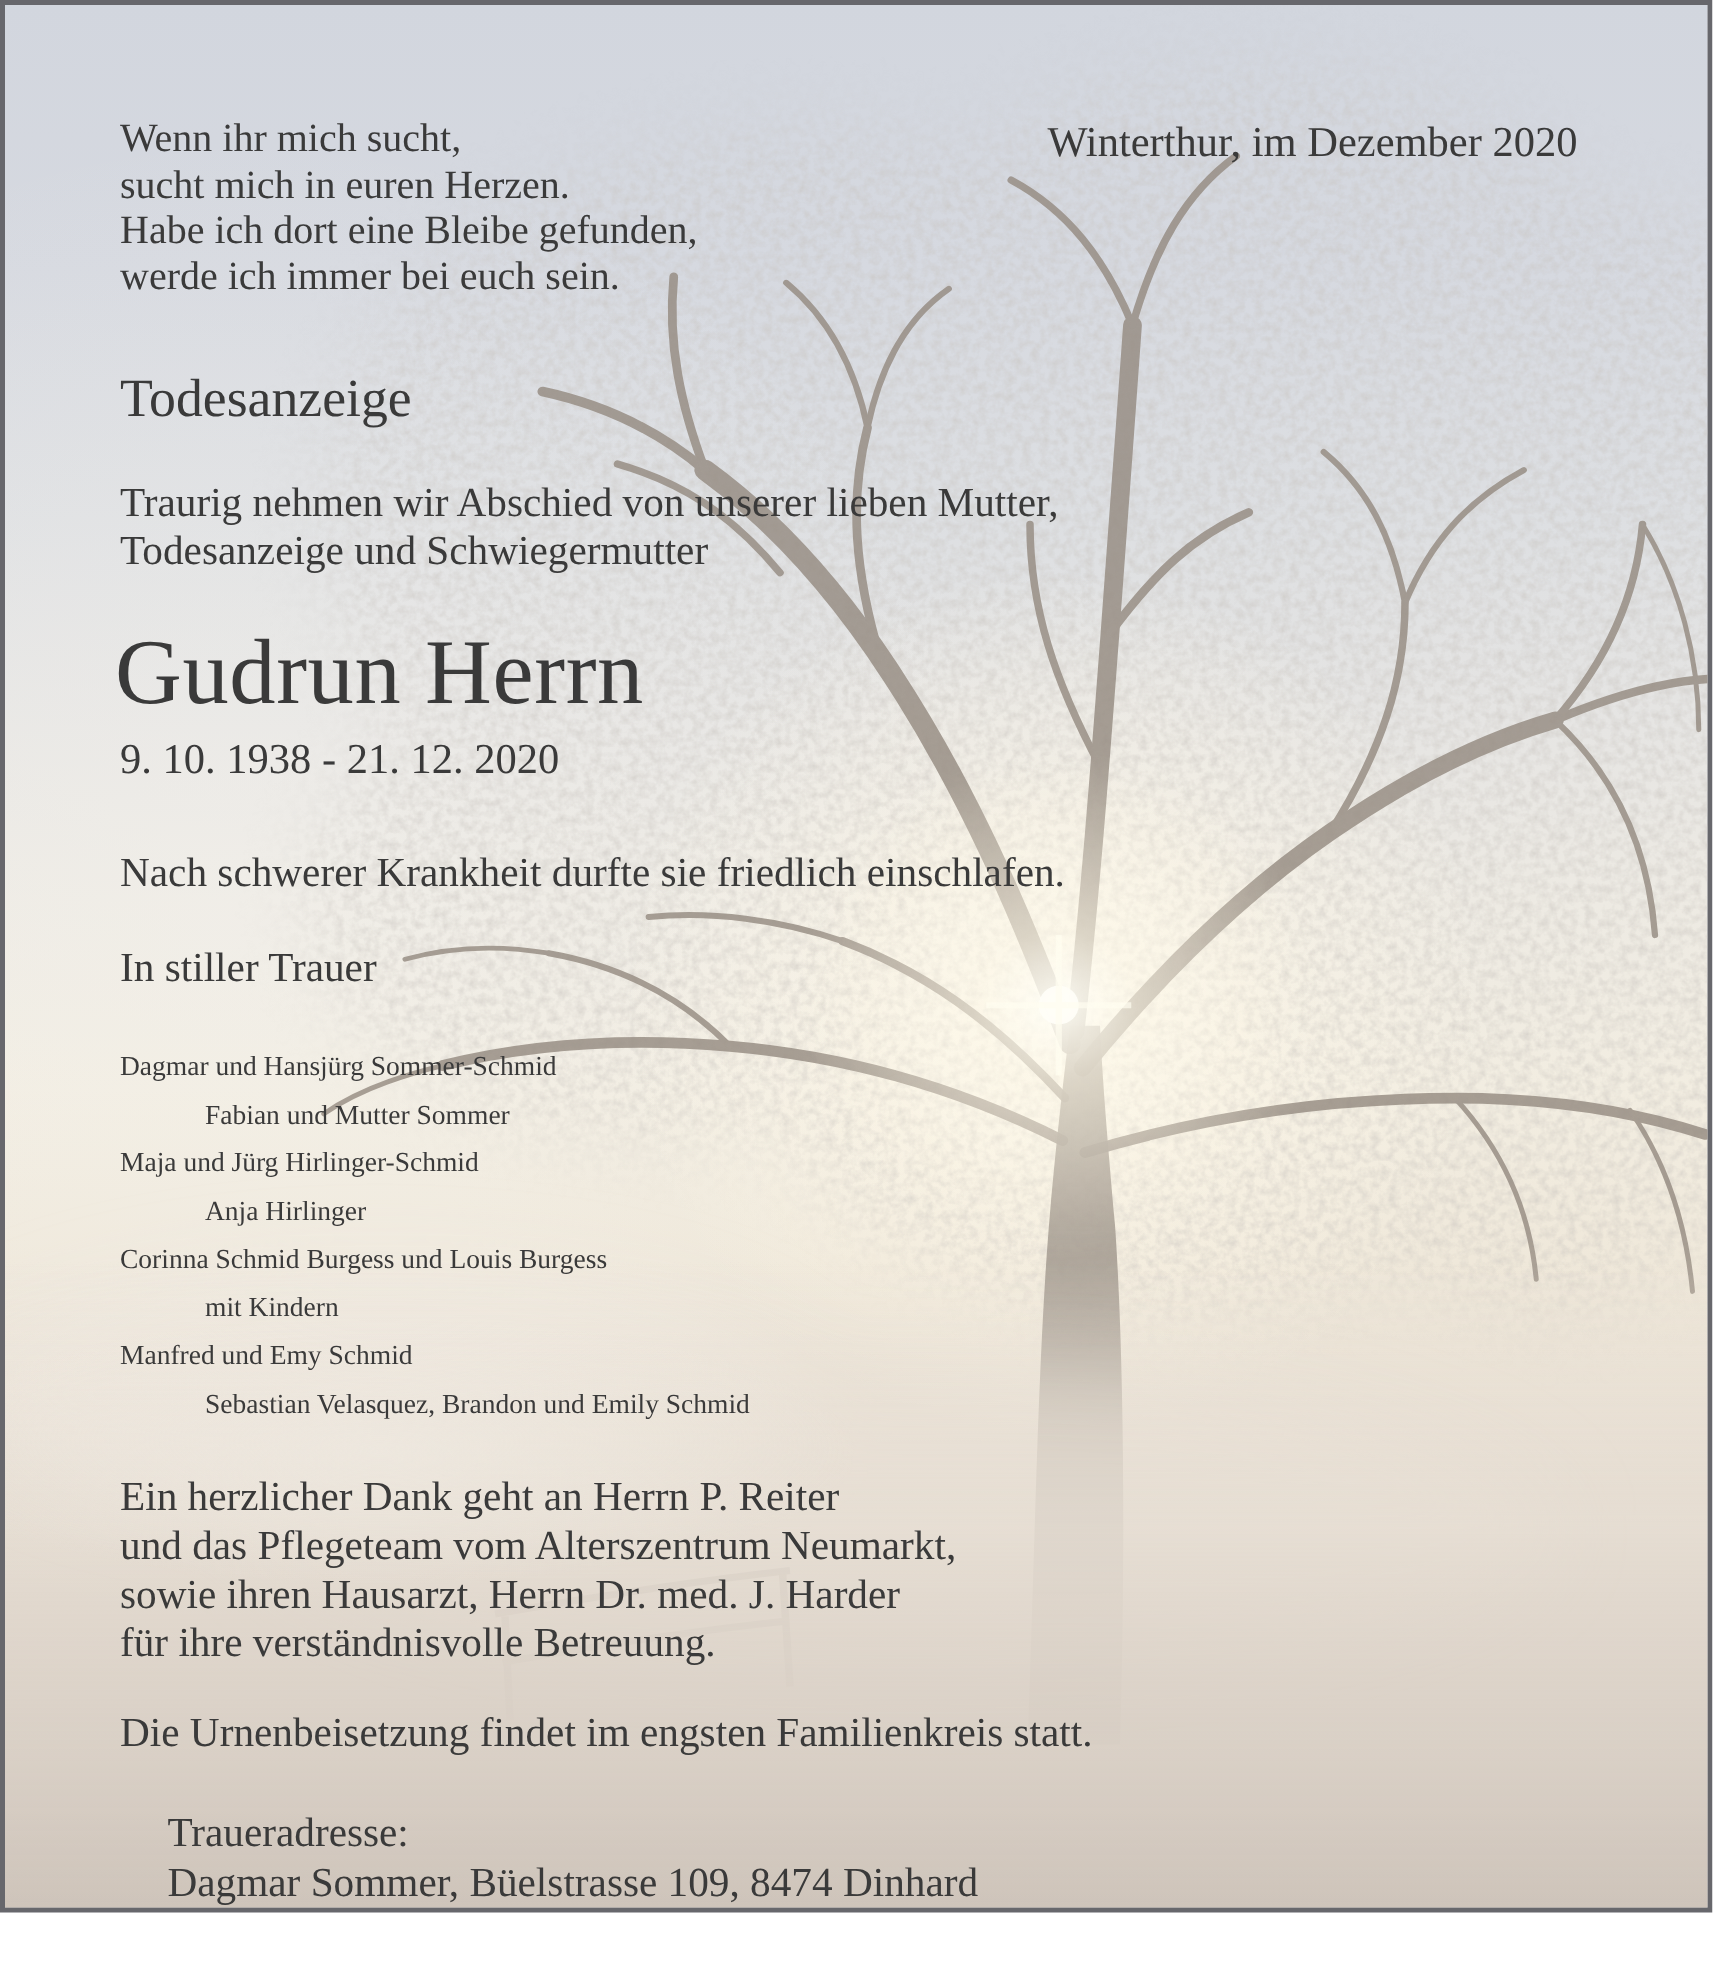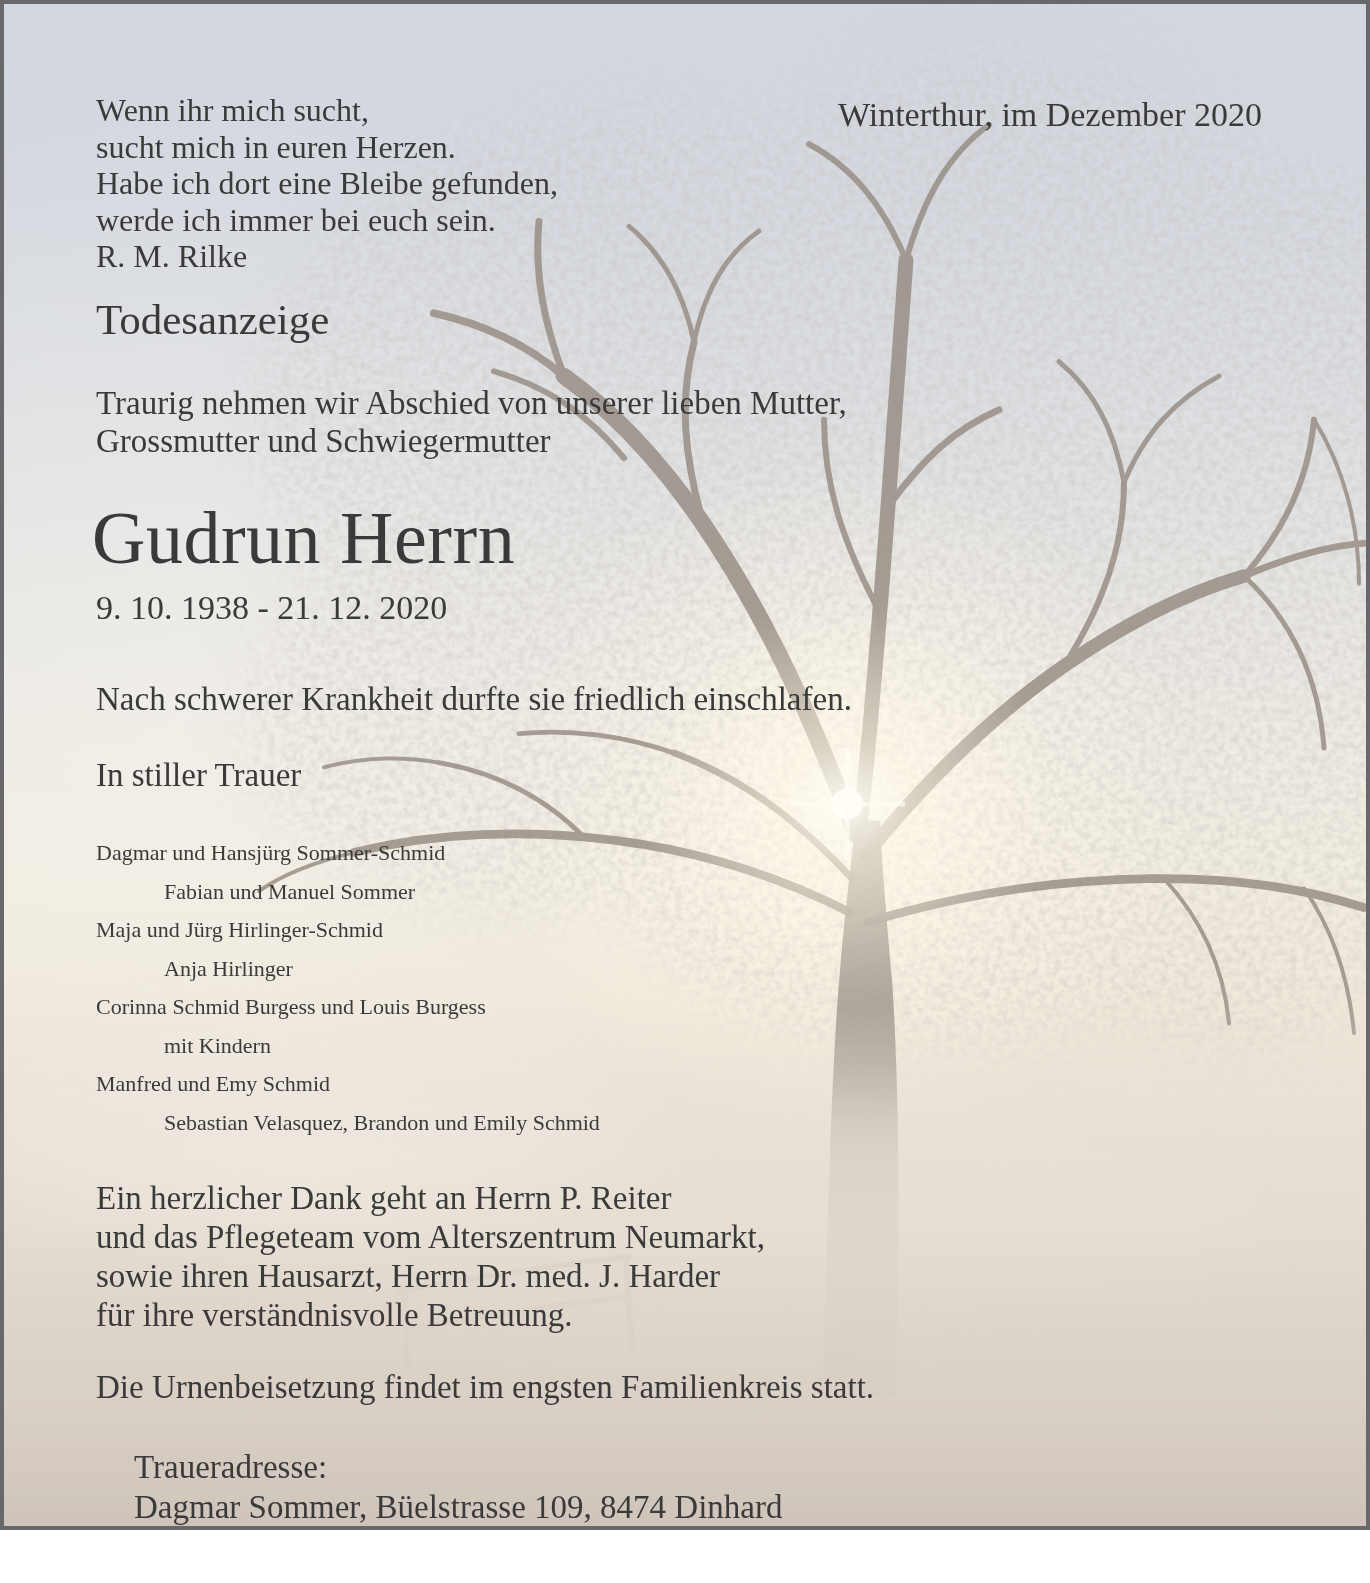--- a/index.html
+++ b/index.html
@@ -149,43 +149,42 @@
     </svg>
   </div>
 
   <div class="fog-layer"></div>
 
   <div class="txt quote">
     <div>Wenn ihr mich sucht,</div>
     <div>sucht mich in euren Herzen.</div>
     <div>Habe ich dort eine Bleibe gefunden,</div>
     <div>werde ich immer bei euch sein.</div>
-    <div>R. M. Rilke</div>
   </div>
 
   <div class="txt dateline">Winterthur, im Dezember 2020</div>
 
   <div class="txt heading">Todesanzeige</div>
 
   <div class="txt intro body-size">
     <div>Traurig nehmen wir Abschied von unserer lieben Mutter,</div>
-    <div>Grossmutter und Schwiegermutter</div>
+    <div>Todesanzeige und Schwiegermutter</div>
   </div>
 
   <div class="txt name">Gudrun Herrn</div>
 
   <div class="txt lifedates">9. 10. 1938 - 21. 12. 2020</div>
 
   <div class="txt deathnote body-size">Nach schwerer Krankheit durfte sie friedlich einschlafen.</div>
 
   <div class="txt mournlead body-size">In stiller Trauer</div>
 
   <div class="txt mourners">
     <div>Dagmar und Hansjürg Sommer-Schmid</div>
-    <div class="indent">Fabian und Manuel Sommer</div>
+    <div class="indent">Fabian und Mutter Sommer</div>
     <div>Maja und Jürg Hirlinger-Schmid</div>
     <div class="indent">Anja Hirlinger</div>
     <div>Corinna Schmid Burgess und Louis Burgess</div>
     <div class="indent">mit Kindern</div>
     <div>Manfred und Emy Schmid</div>
     <div class="indent">Sebastian Velasquez, Brandon und Emily Schmid</div>
   </div>
 
   <div class="txt thanks">
     <div>Ein herzlicher Dank geht an Herrn P. Reiter</div>

